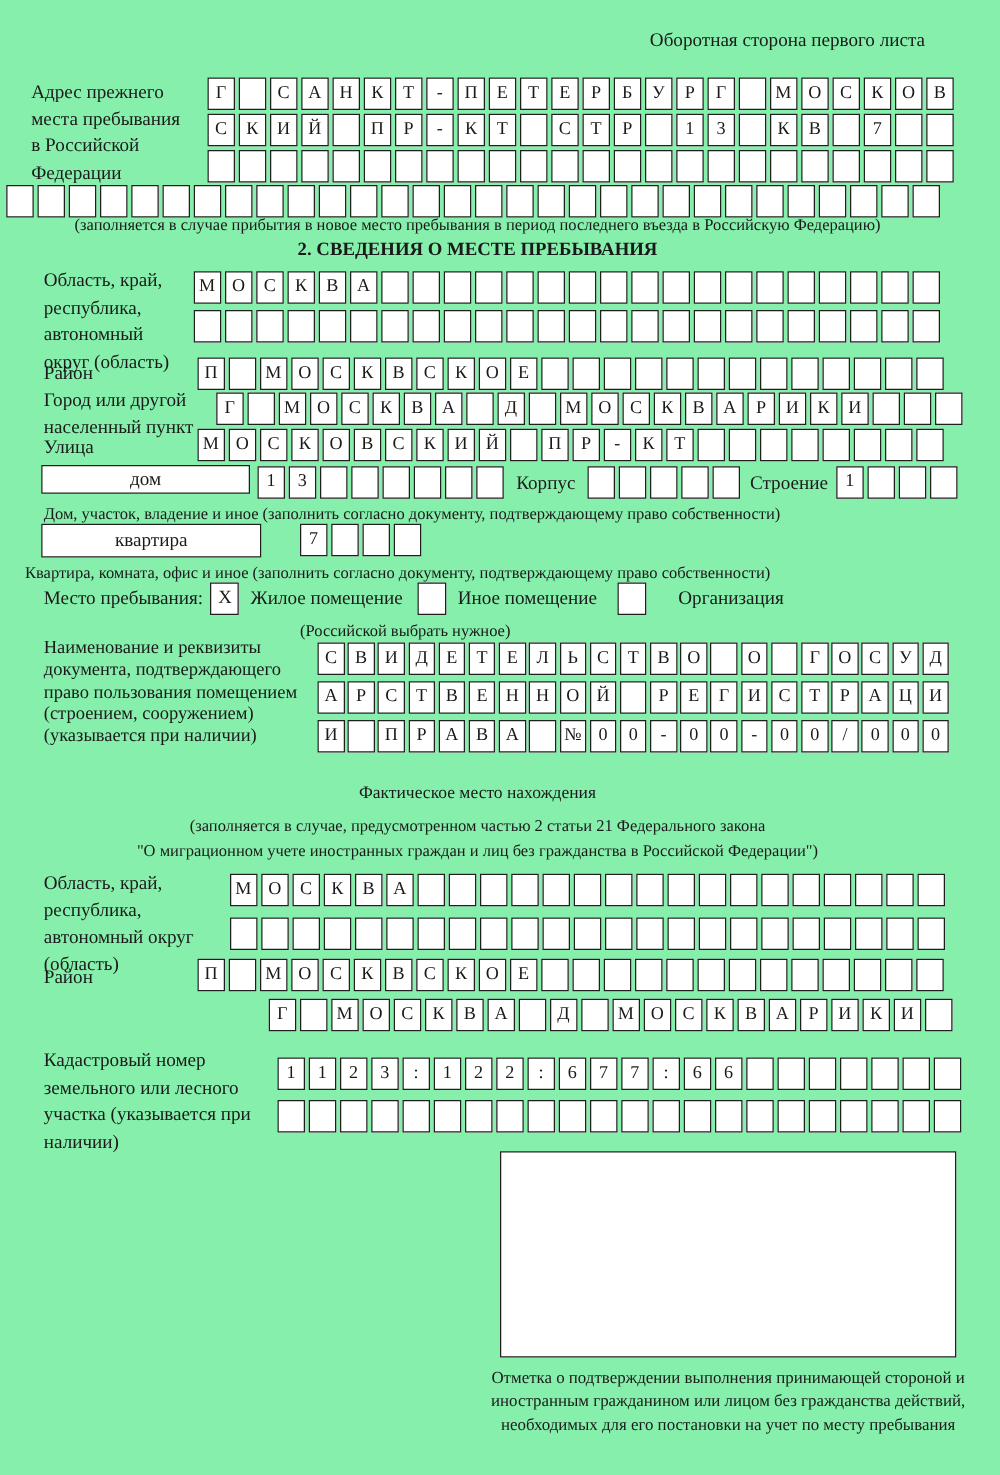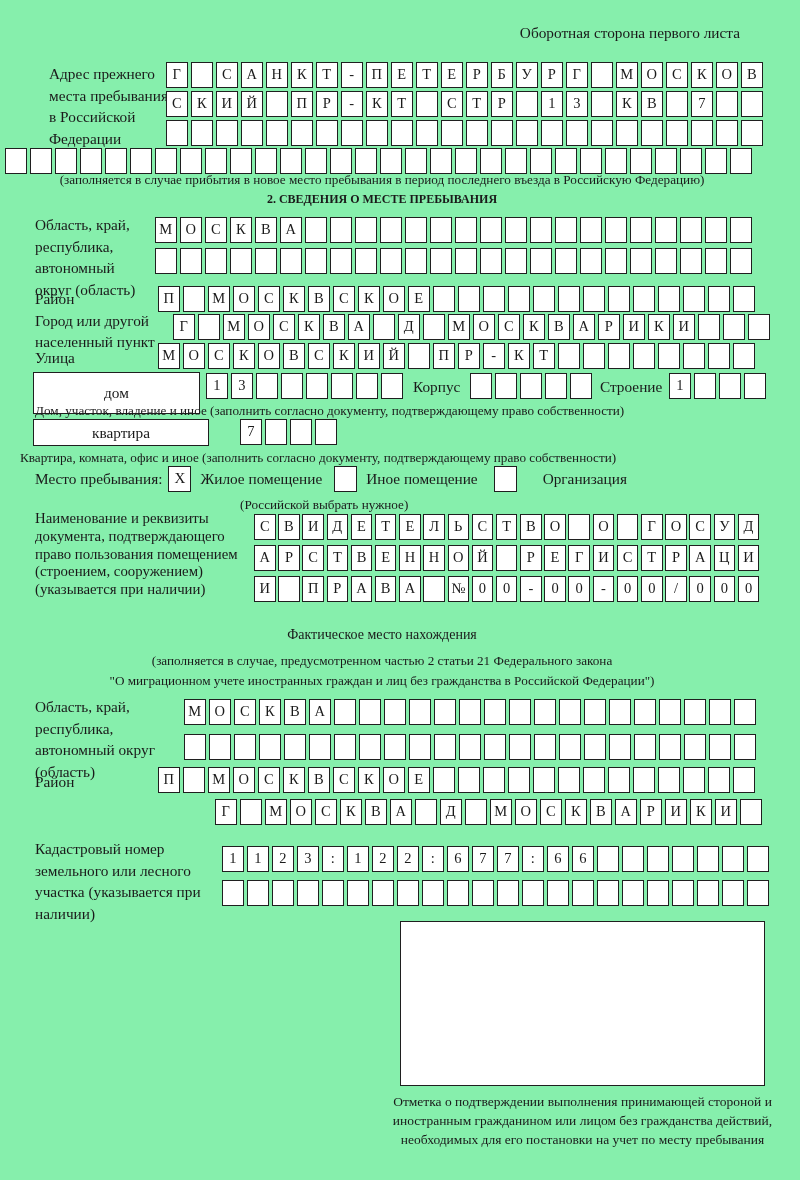--- a/index.html
+++ b/index.html
@@ -3,21 +3,21 @@
 <meta charset="utf-8">
 <style>
   html,body{margin:0;padding:0;background:#fff;}
   .page{
     position:relative;width:800px;height:1180px;background:#86efac;
     font-family:"Liberation Serif","DejaVu Serif",serif;color:#1a1a1a;overflow:hidden;
   }
   .abs{position:absolute;}
   .lbl{font-size:15.3px;line-height:21.5px;}
   .cap{font-size:13.2px;line-height:17px;}
-  .title{font-weight:bold;font-size:12px;}
+  .title{font-weight:bold;font-size:15px;}
   .center{left:0;width:764px;text-align:center;}
   .boxrow{position:absolute;white-space:nowrap;}
   .cell{
     display:inline-block;box-sizing:border-box;width:21.5px;height:26px;
     border:1.8px solid #1f1f1f;margin-right:3.5px;text-align:center;
     font-size:14.5px;line-height:23px;vertical-align:top;background:#fff;
   }
   .tight .cell{margin-right:2.7px;}
   .widebox{
     position:absolute;box-sizing:border-box;border:1.9px solid #1f1f1f;
@@ -32,21 +32,21 @@
   .mesto{display:flex;align-items:center;}
   .stamp{position:absolute;border:1.9px solid #1f1f1f;background:#fff;}
 </style>
 </head>
 <body>
 
 <div class="page">
 
   <div class="abs lbl" style="top:22px;left:0;width:740px;text-align:right;">Оборотная сторона первого листа</div>
 
-  <div class="abs lbl" style="top:63px;left:49px;width:130px;">Адрес прежнего места пребывания в Российской Федерации</div>
+  <div class="abs lbl" style="top:63px;left:25px;width:130px;">Адрес прежнего места пребывания в Российской Федерации</div>
   <div class="boxrow" style="top:62px;left:166px;"><span class="cell">Г</span><span class="cell"></span><span class="cell">С</span><span class="cell">А</span><span class="cell">Н</span><span class="cell">К</span><span class="cell">Т</span><span class="cell">-</span><span class="cell">П</span><span class="cell">Е</span><span class="cell">Т</span><span class="cell">Е</span><span class="cell">Р</span><span class="cell">Б</span><span class="cell">У</span><span class="cell">Р</span><span class="cell">Г</span><span class="cell"></span><span class="cell">М</span><span class="cell">О</span><span class="cell">С</span><span class="cell">К</span><span class="cell">О</span><span class="cell">В</span></div>
   <div class="boxrow" style="top:91px;left:166px;"><span class="cell">С</span><span class="cell">К</span><span class="cell">И</span><span class="cell">Й</span><span class="cell"></span><span class="cell">П</span><span class="cell">Р</span><span class="cell">-</span><span class="cell">К</span><span class="cell">Т</span><span class="cell"></span><span class="cell">С</span><span class="cell">Т</span><span class="cell">Р</span><span class="cell"></span><span class="cell">1</span><span class="cell">3</span><span class="cell"></span><span class="cell">К</span><span class="cell">В</span><span class="cell"></span><span class="cell">7</span><span class="cell"></span><span class="cell"></span></div>
   <div class="boxrow" style="top:120px;left:166px;"><span class="cell"></span><span class="cell"></span><span class="cell"></span><span class="cell"></span><span class="cell"></span><span class="cell"></span><span class="cell"></span><span class="cell"></span><span class="cell"></span><span class="cell"></span><span class="cell"></span><span class="cell"></span><span class="cell"></span><span class="cell"></span><span class="cell"></span><span class="cell"></span><span class="cell"></span><span class="cell"></span><span class="cell"></span><span class="cell"></span><span class="cell"></span><span class="cell"></span><span class="cell"></span><span class="cell"></span></div>
   <div class="boxrow" style="top:148px;left:5px;"><span class="cell"></span><span class="cell"></span><span class="cell"></span><span class="cell"></span><span class="cell"></span><span class="cell"></span><span class="cell"></span><span class="cell"></span><span class="cell"></span><span class="cell"></span><span class="cell"></span><span class="cell"></span><span class="cell"></span><span class="cell"></span><span class="cell"></span><span class="cell"></span><span class="cell"></span><span class="cell"></span><span class="cell"></span><span class="cell"></span><span class="cell"></span><span class="cell"></span><span class="cell"></span><span class="cell"></span><span class="cell"></span><span class="cell"></span><span class="cell"></span><span class="cell"></span><span class="cell"></span><span class="cell"></span></div>
   <div class="abs cap center" style="top:171px;">(заполняется в случае прибытия в новое место пребывания в период последнего въезда в Российскую Федерацию)</div>
 
   <div class="abs title center" style="top:192px;">2. СВЕДЕНИЯ О МЕСТЕ ПРЕБЫВАНИЯ</div>
 
   <div class="abs lbl" style="top:214px;left:35px;width:112px;">Область, край, республика, автономный округ (область)</div>
   <div class="boxrow" style="top:217px;left:155px;"><span class="cell">М</span><span class="cell">О</span><span class="cell">С</span><span class="cell">К</span><span class="cell">В</span><span class="cell">А</span><span class="cell"></span><span class="cell"></span><span class="cell"></span><span class="cell"></span><span class="cell"></span><span class="cell"></span><span class="cell"></span><span class="cell"></span><span class="cell"></span><span class="cell"></span><span class="cell"></span><span class="cell"></span><span class="cell"></span><span class="cell"></span><span class="cell"></span><span class="cell"></span><span class="cell"></span><span class="cell"></span></div>
@@ -54,21 +54,21 @@
 
   <div class="abs lbl" style="top:288px;left:35px;">Район</div>
   <div class="boxrow" style="top:286px;left:158px;"><span class="cell">П</span><span class="cell"></span><span class="cell">М</span><span class="cell">О</span><span class="cell">С</span><span class="cell">К</span><span class="cell">В</span><span class="cell">С</span><span class="cell">К</span><span class="cell">О</span><span class="cell">Е</span><span class="cell"></span><span class="cell"></span><span class="cell"></span><span class="cell"></span><span class="cell"></span><span class="cell"></span><span class="cell"></span><span class="cell"></span><span class="cell"></span><span class="cell"></span><span class="cell"></span><span class="cell"></span><span class="cell"></span></div>
 
   <div class="abs lbl" style="top:310px;left:35px;width:140px;line-height:21px;">Город или другой населенный пункт</div>
   <div class="boxrow" style="top:314px;left:173px;"><span class="cell">Г</span><span class="cell"></span><span class="cell">М</span><span class="cell">О</span><span class="cell">С</span><span class="cell">К</span><span class="cell">В</span><span class="cell">А</span><span class="cell"></span><span class="cell">Д</span><span class="cell"></span><span class="cell">М</span><span class="cell">О</span><span class="cell">С</span><span class="cell">К</span><span class="cell">В</span><span class="cell">А</span><span class="cell">Р</span><span class="cell">И</span><span class="cell">К</span><span class="cell">И</span><span class="cell"></span><span class="cell"></span><span class="cell"></span></div>
 
   <div class="abs lbl" style="top:347px;left:35px;">Улица</div>
   <div class="boxrow" style="top:343px;left:158px;"><span class="cell">М</span><span class="cell">О</span><span class="cell">С</span><span class="cell">К</span><span class="cell">О</span><span class="cell">В</span><span class="cell">С</span><span class="cell">К</span><span class="cell">И</span><span class="cell">Й</span><span class="cell"></span><span class="cell">П</span><span class="cell">Р</span><span class="cell">-</span><span class="cell">К</span><span class="cell">Т</span><span class="cell"></span><span class="cell"></span><span class="cell"></span><span class="cell"></span><span class="cell"></span><span class="cell"></span><span class="cell"></span><span class="cell"></span></div>
 
-  <div class="widebox" style="top:372px;left:33px;width:167px;height:42px;">дом</div>
+  <div class="widebox" style="top:372px;left:33px;width:167px;height:23px;">дом</div>
   <div class="boxrow" style="top:373px;left:206px;"><span class="cell">1</span><span class="cell">3</span><span class="cell"></span><span class="cell"></span><span class="cell"></span><span class="cell"></span><span class="cell"></span><span class="cell"></span></div>
   <div class="abs lbl" style="top:376px;left:413px;">Корпус</div>
   <div class="boxrow" style="top:373px;left:470px;"><span class="cell"></span><span class="cell"></span><span class="cell"></span><span class="cell"></span><span class="cell"></span></div>
   <div class="abs lbl" style="top:376px;left:600px;">Строение</div>
   <div class="boxrow" style="top:373px;left:669px;"><span class="cell">1</span><span class="cell"></span><span class="cell"></span><span class="cell"></span></div>
   <div class="abs cap" style="top:402px;left:35px;">Дом, участок, владение и иное (заполнить согласно документу, подтверждающему право собственности)</div>
 
   <div class="widebox" style="top:419px;left:33px;width:176px;height:27px;">квартира</div>
   <div class="boxrow" style="top:419px;left:240px;"><span class="cell">7</span><span class="cell"></span><span class="cell"></span><span class="cell"></span></div>
   <div class="abs cap" style="top:449px;left:20px;">Квартира, комната, офис и иное (заполнить согласно документу, подтверждающему право собственности)</div>

